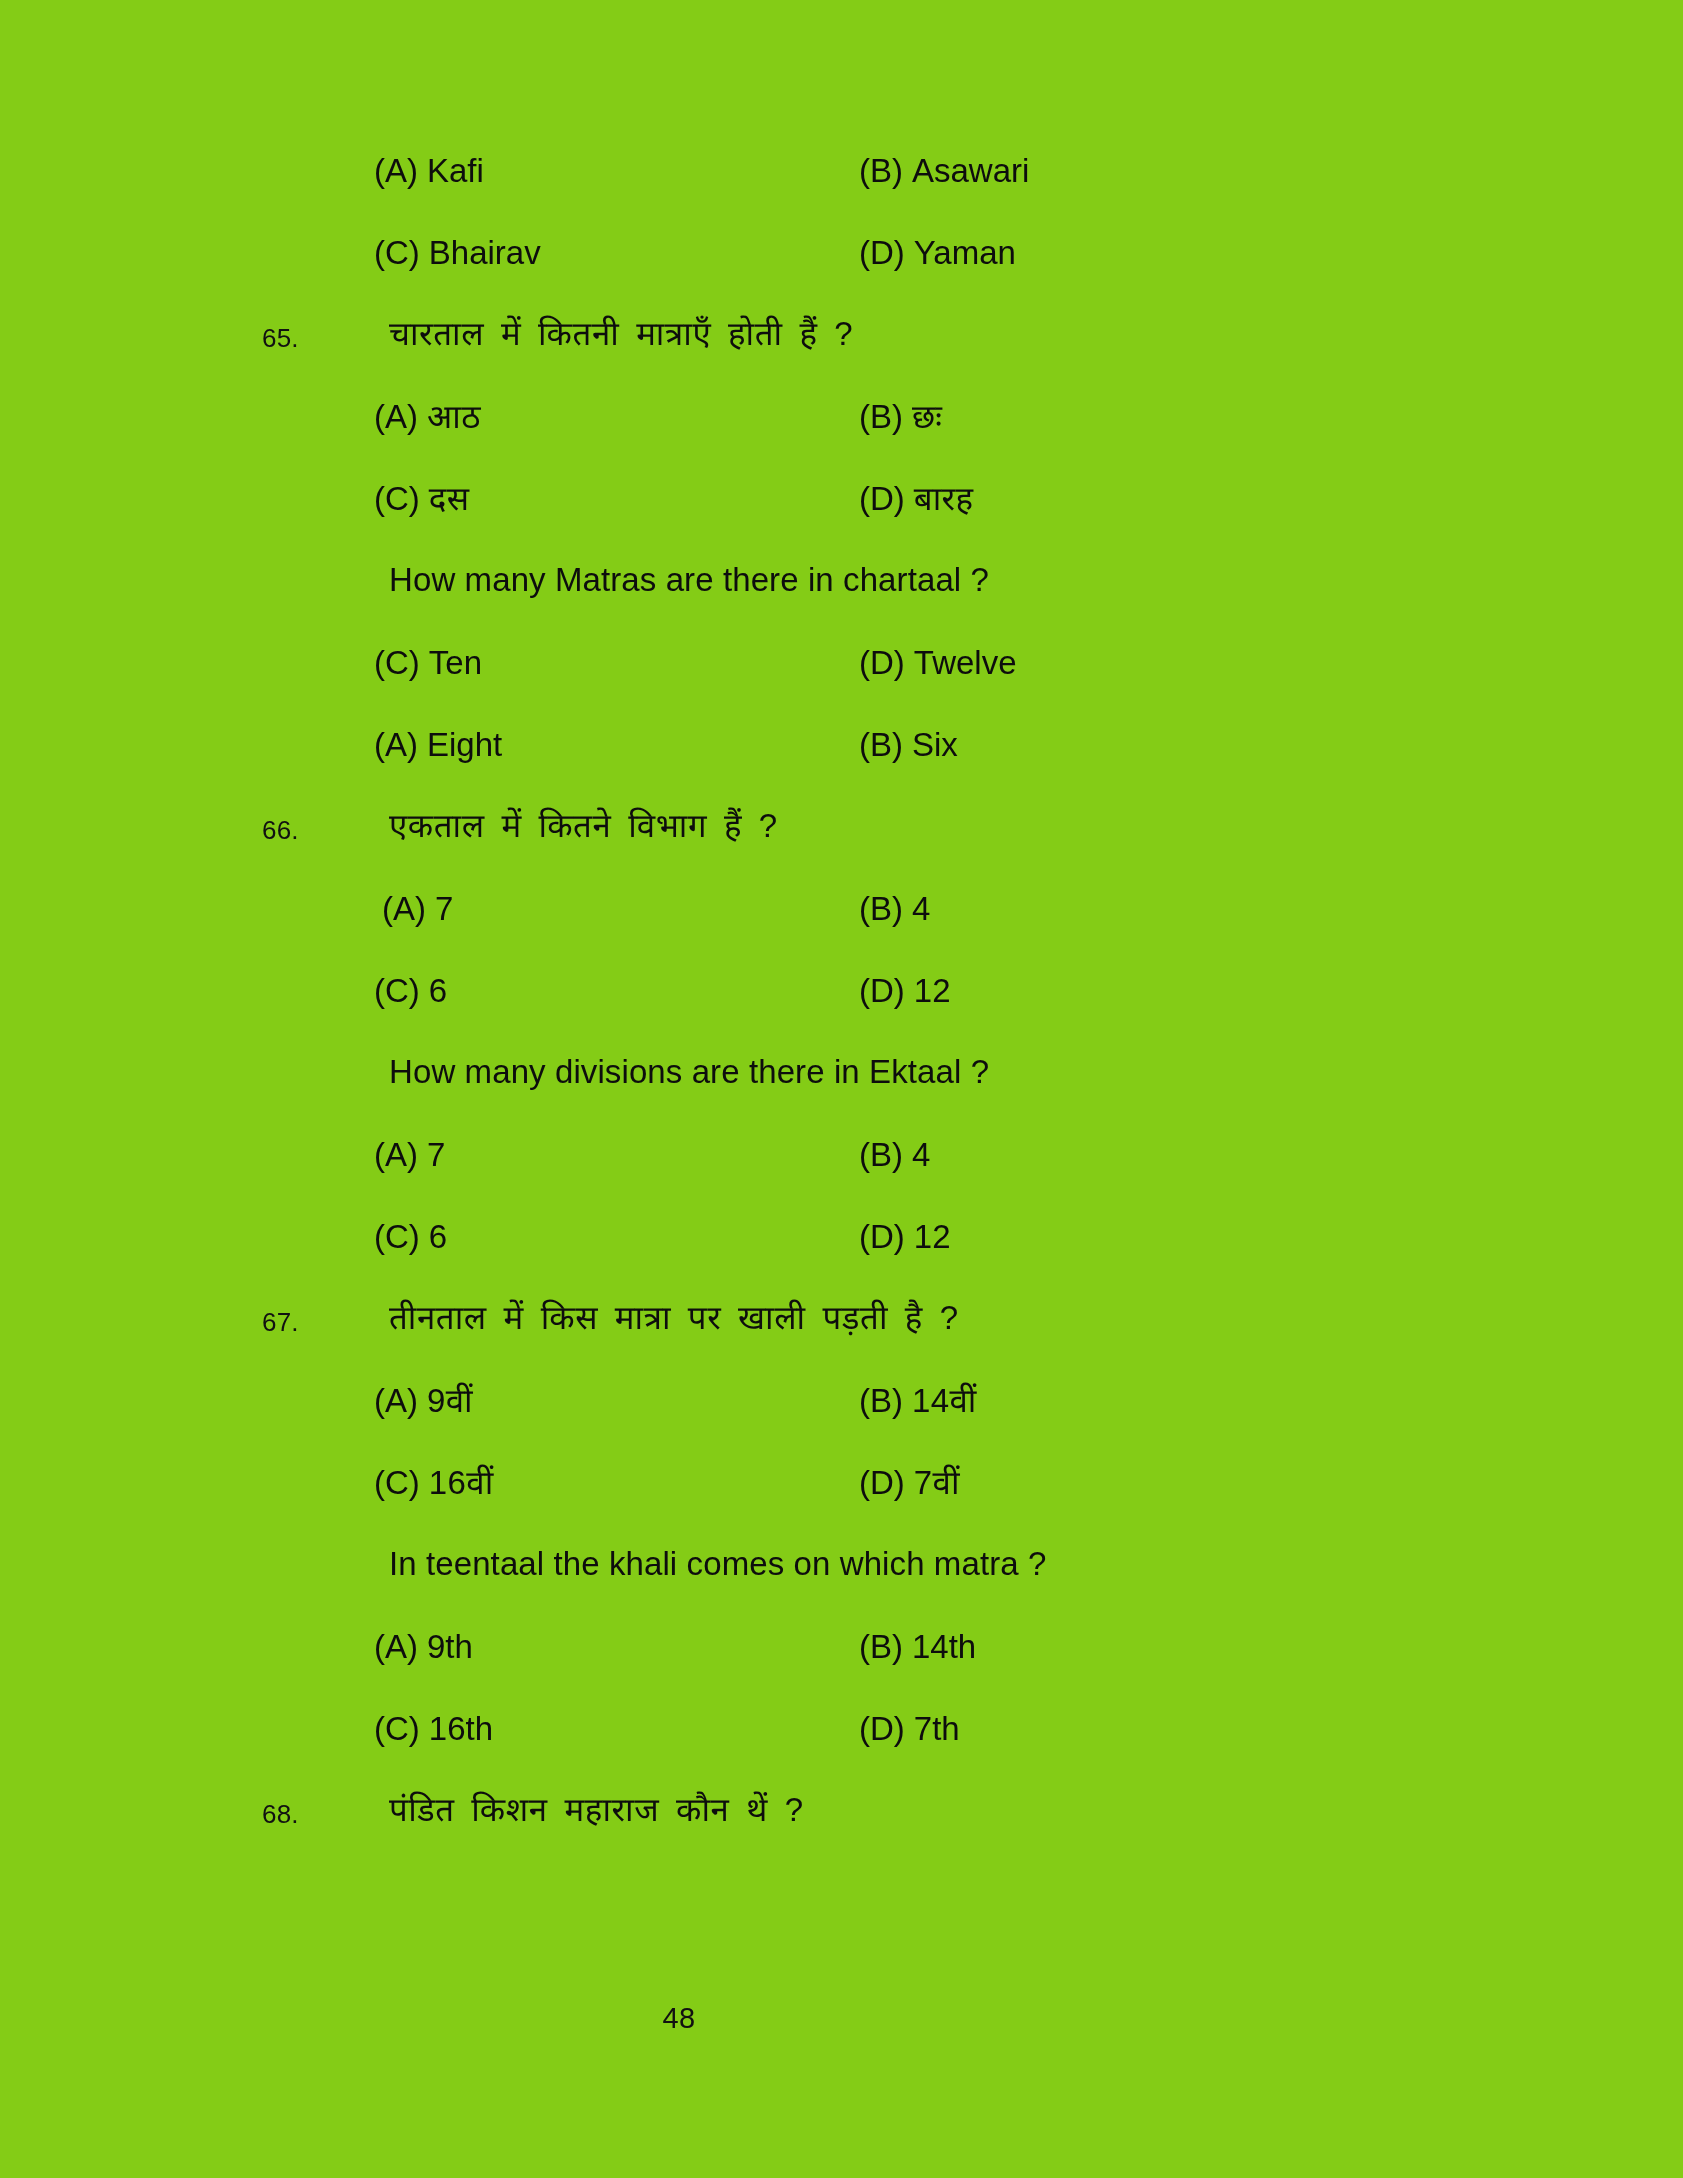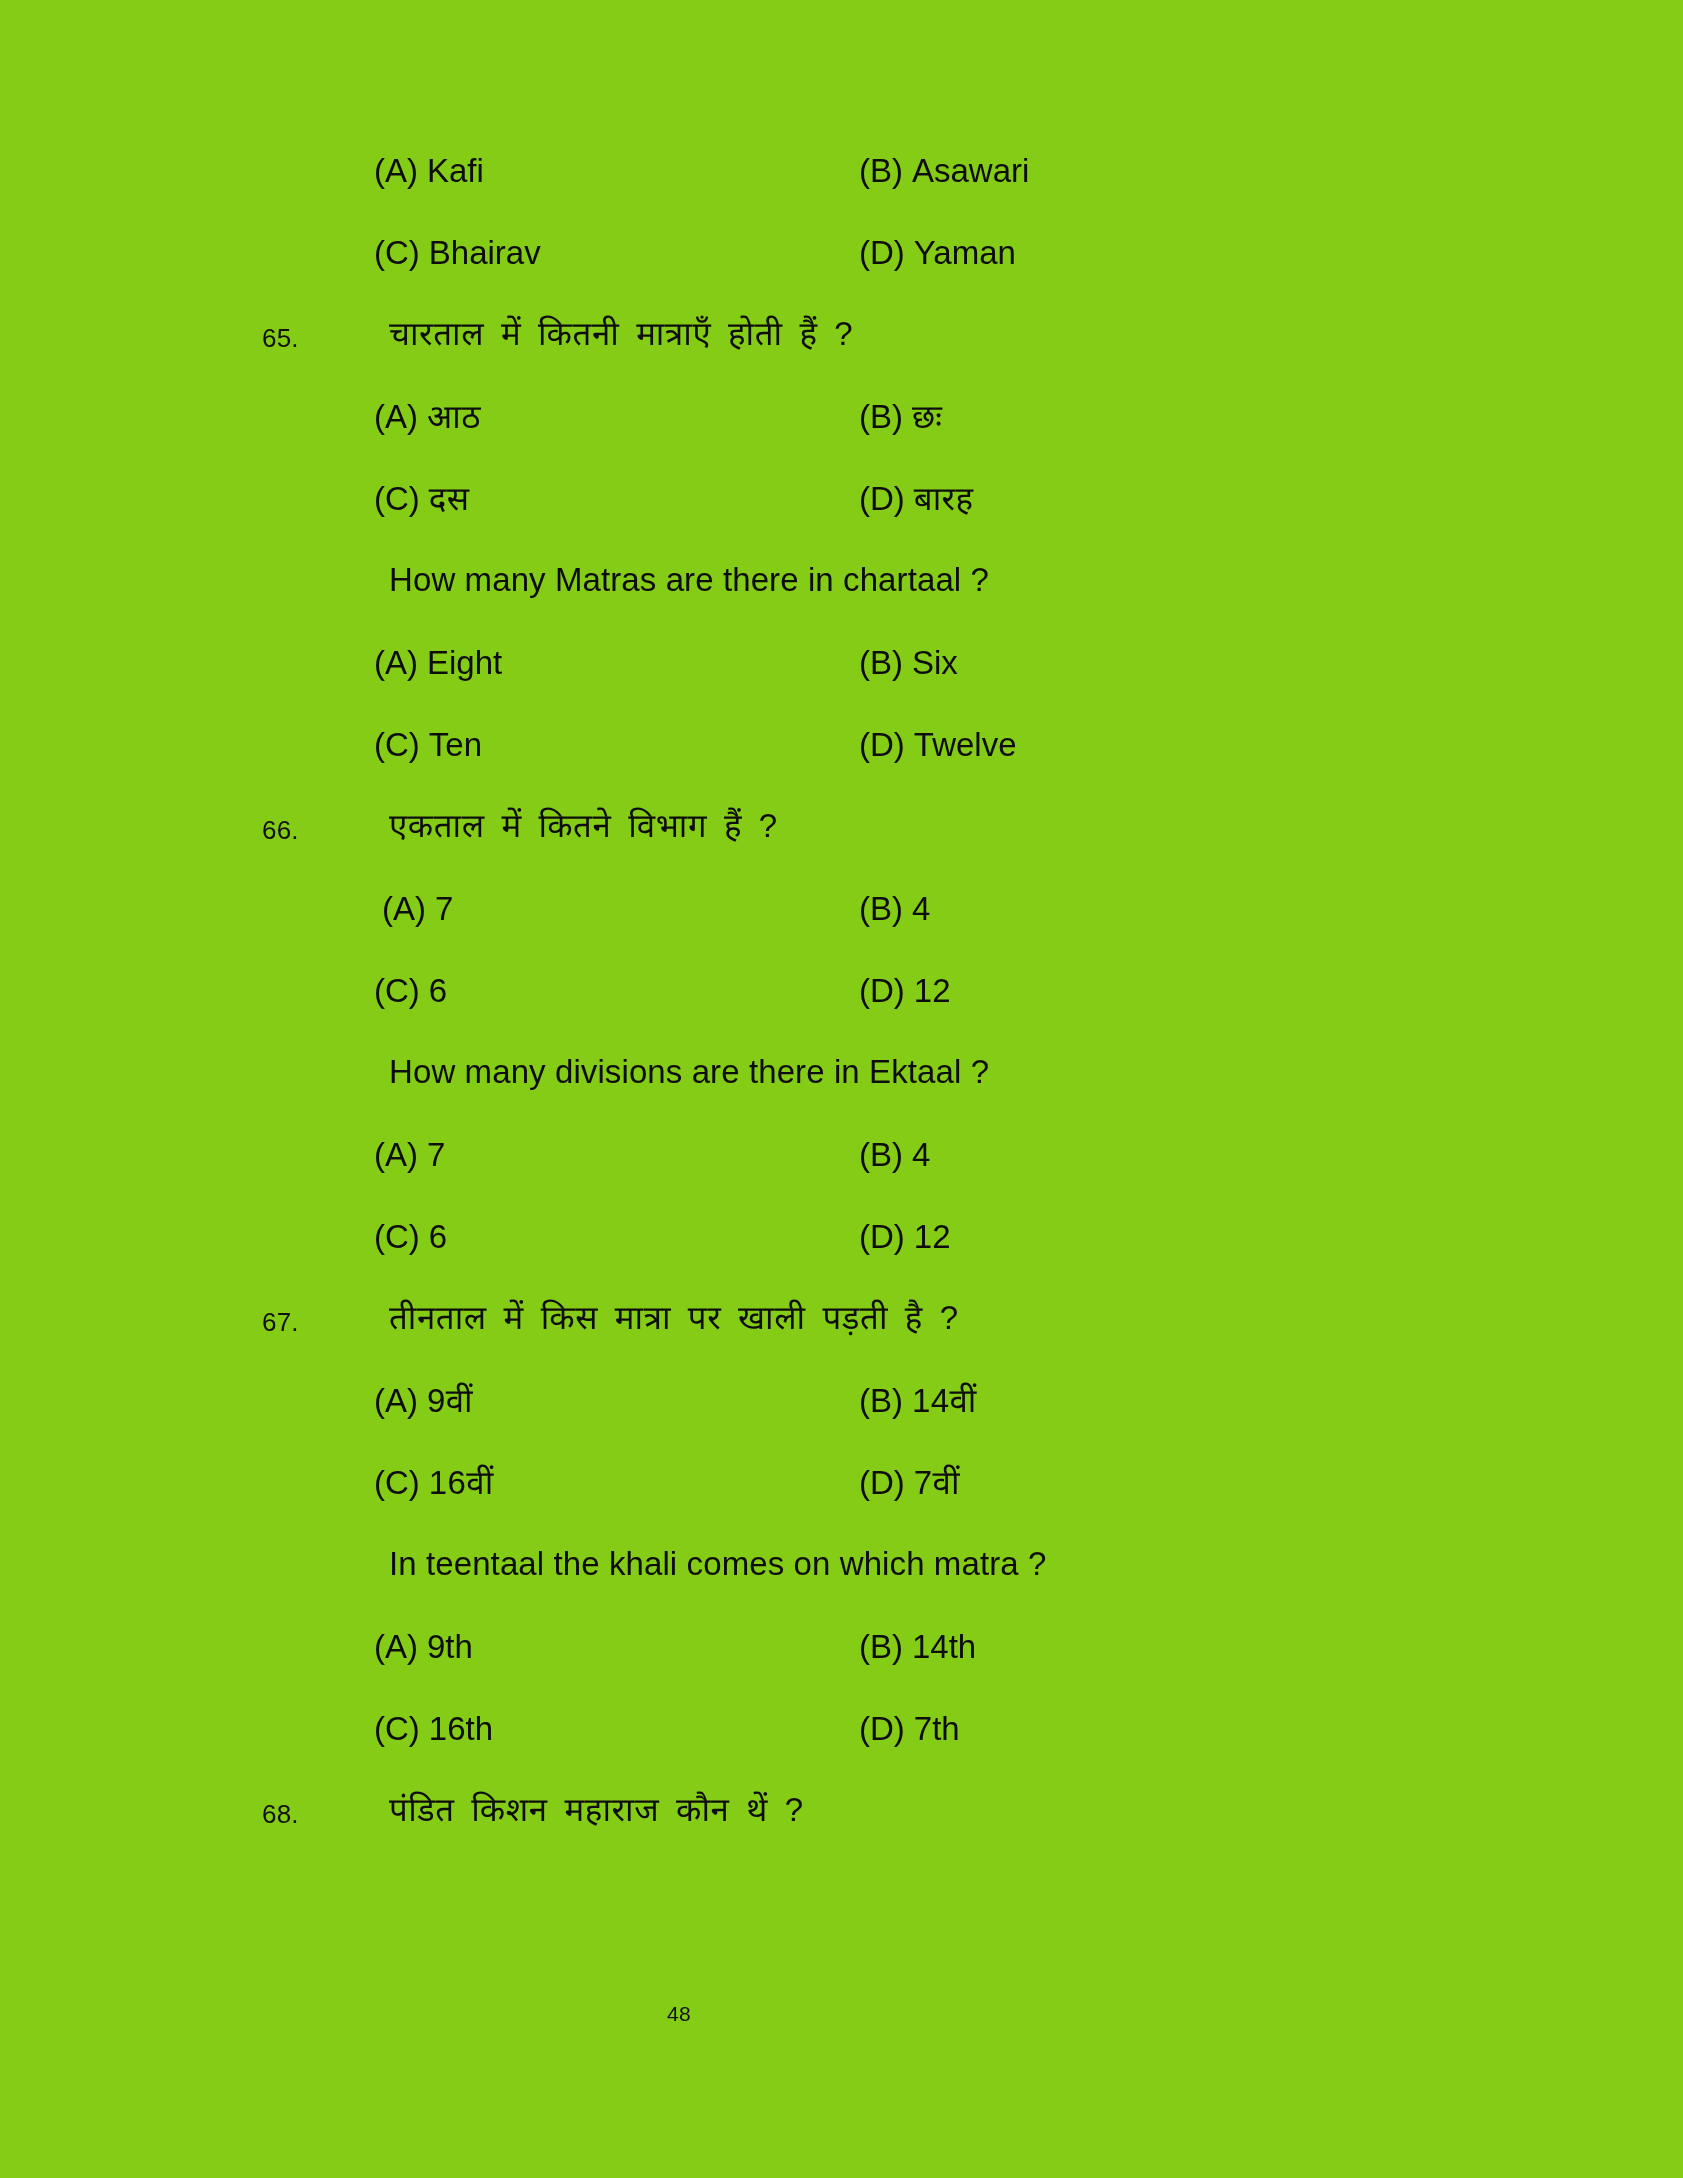--- a/index.html
+++ b/index.html
@@ -97,21 +97,21 @@
   .opt.hindi .val {
     letter-spacing: 0.4px;
   }
 
   .pagenum {
     position: absolute;
     left: 0;
     top: 2002px;
     width: 1358px;
     text-align: center;
-    font-size: 21px;
+    font-size: 29px;
     color: #111;
     letter-spacing: 0.3px;
   }
 </style>
 </head>
 <body>
 
 <div class="page">
   <div class="content">
 
@@ -155,33 +155,33 @@
         <span class="lett">(D)</span><span class="val">बारह</span>
       </div>
     </div>
 
     <div class="row">
       <div class="qtext english">How many Matras are there in chartaal ?</div>
     </div>
 
     <div class="row">
       <div class="opt col-a">
+        <span class="lett">(C)</span><span class="val">Ten</span>
+      </div>
+      <div class="opt col-b">
+        <span class="lett">(D)</span><span class="val">Twelve</span>
+      </div>
+    </div>
+
+    <div class="row">
+      <div class="opt col-a">
         <span class="lett">(A)</span><span class="val">Eight</span>
       </div>
       <div class="opt col-b">
         <span class="lett">(B)</span><span class="val">Six</span>
-      </div>
-    </div>
-
-    <div class="row">
-      <div class="opt col-a">
-        <span class="lett">(C)</span><span class="val">Ten</span>
-      </div>
-      <div class="opt col-b">
-        <span class="lett">(D)</span><span class="val">Twelve</span>
       </div>
     </div>
 
     <div class="row">
       <div class="qnum">66.</div>
       <div class="qtext hindi">एकताल में कितने विभाग हैं ?</div>
     </div>
 
     <div class="row">
       <div class="opt col-a indent">

